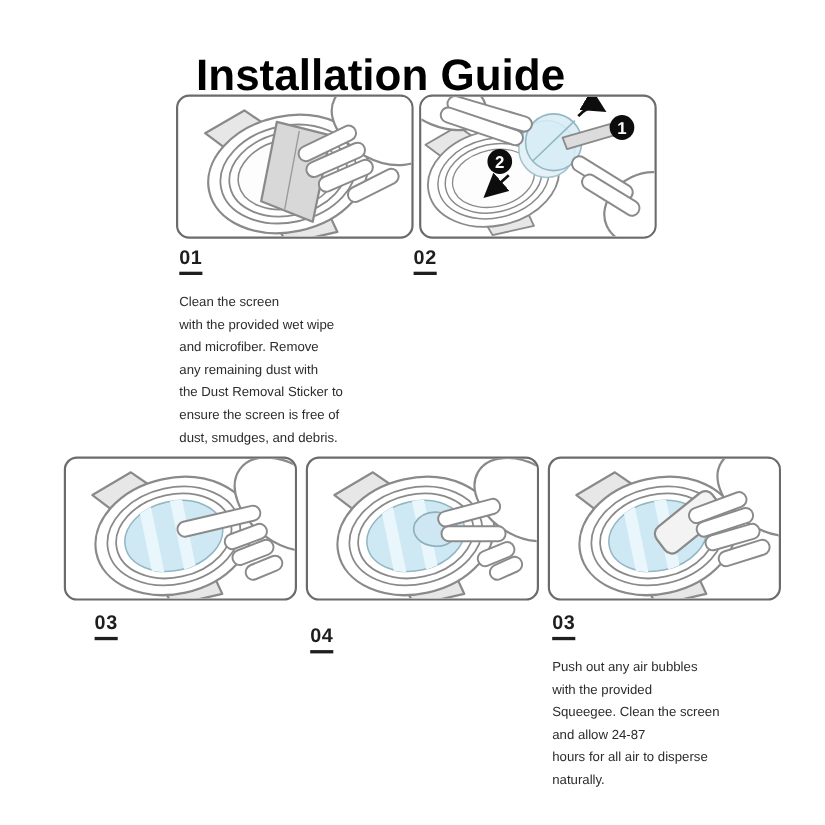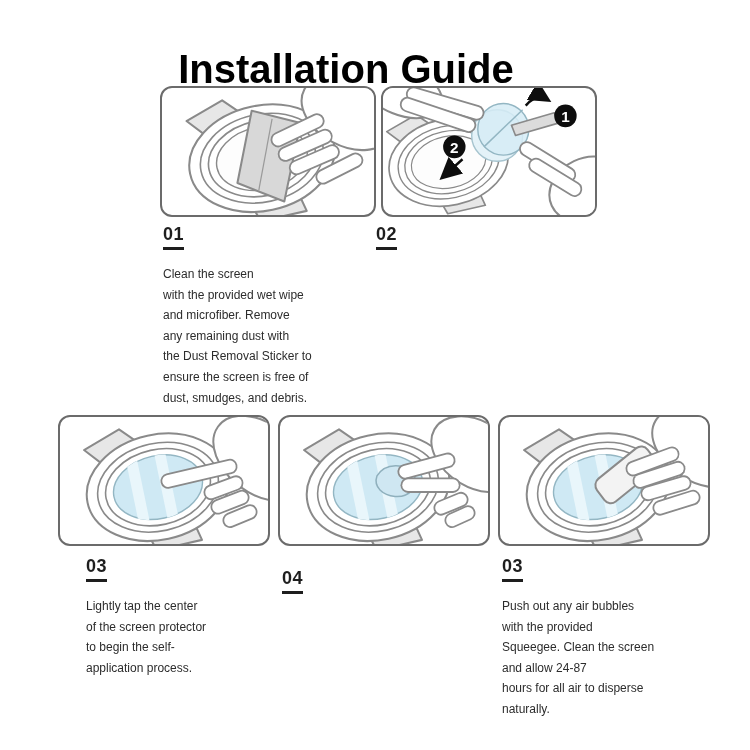--- a/index.html
+++ b/index.html
@@ -201,24 +201,20 @@
 ensure the screen is free of
 dust, smudges, and debris.</div>
   </div>
   <div class="step" id="s2">
     <div class="step-number">02</div>
     <div class="step-rule"></div>
   </div>
   <div class="step" id="s3">
     <div class="step-number">03</div>
     <div class="step-rule"></div>
-    <div class="step-text">Lightly tap the center
-of the screen protector
-to begin the self-
-application process.</div>
   </div>
   <div class="step" id="s4">
     <div class="step-number">04</div>
     <div class="step-rule"></div>
   </div>
   <div class="step" id="s5">
     <div class="step-number">03</div>
     <div class="step-rule"></div>
     <div class="step-text">Push out any air bubbles
 with the provided

